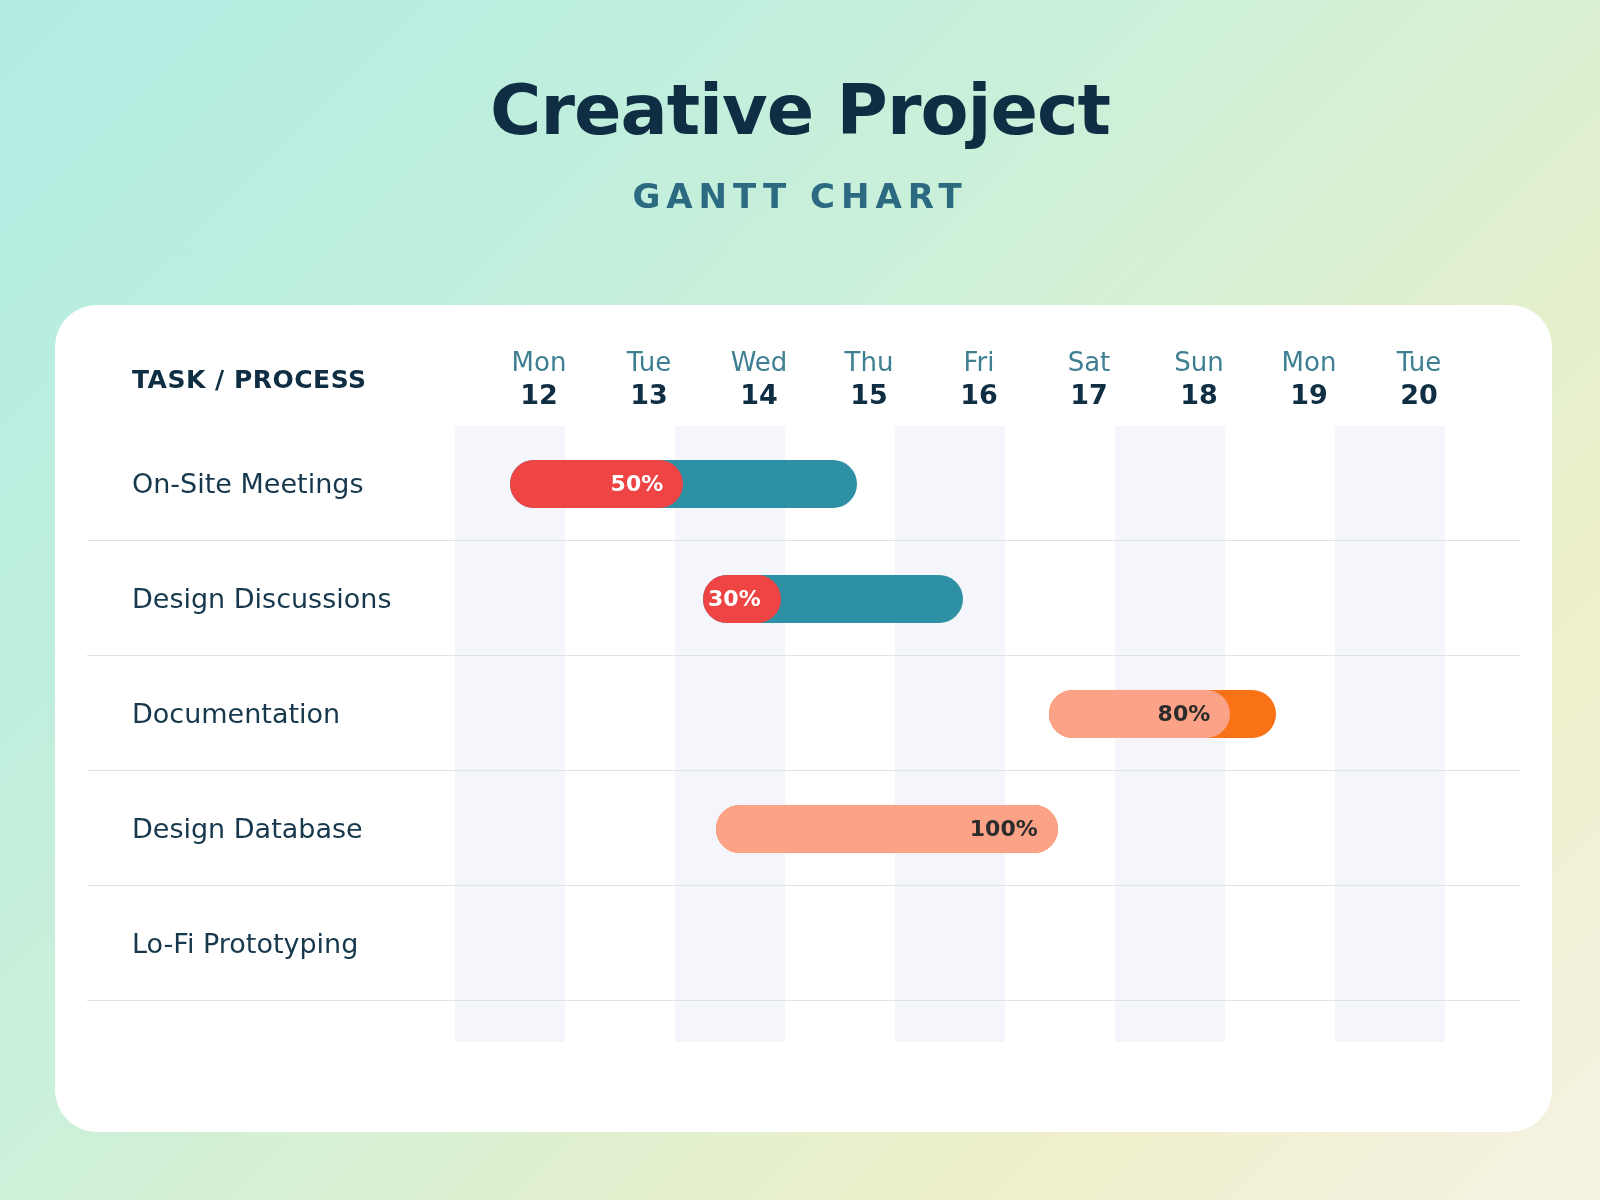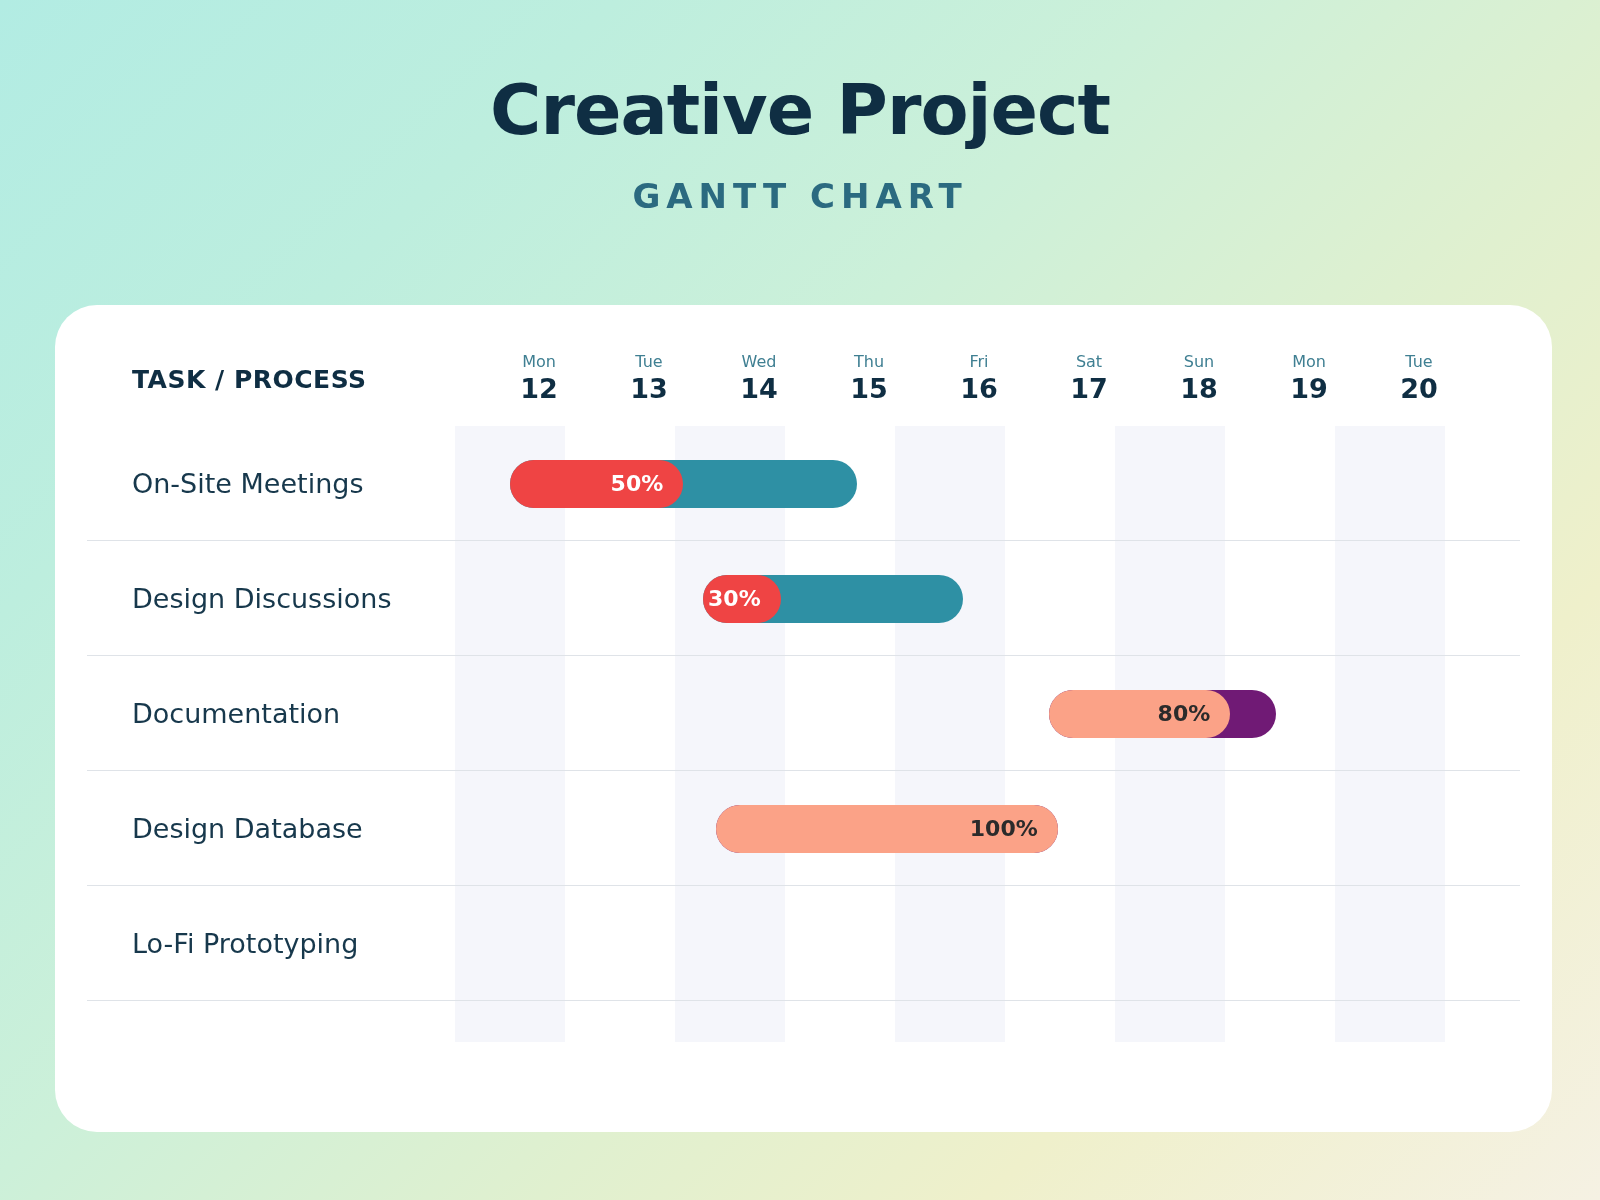--- a/index.html
+++ b/index.html
@@ -104,21 +104,21 @@
     letter-spacing: 0.5px;
     margin-left: 37px;
   }
 
   .day-head {
     width: 110px;
     text-align: center;
   }
 
   .day-name {
-    font-size: 16px;
+    font-size: 26px;
     color: #3f7f92;
     line-height: 1.25;
   }
 
   .day-num {
     font-size: 27px;
     font-weight: bold;
     color: #0f2e43;
     line-height: 1.25;
   }
@@ -186,21 +186,21 @@
     font-size: 22px;
     font-weight: bold;
     padding-right: 20px;
     white-space: nowrap;
   }
 
   .bar.teal            { background: #2e90a4; }
   .bar.teal .bar-fill  { background: #ef4444; }
   .bar.teal .bar-pct   { color: #ffffff; }
 
-  .bar.orange            { background: #701a75; }
+  .bar.orange            { background: #f97316; }
   .bar.orange .bar-fill  { background: #fba287; }
   .bar.orange .bar-pct   { color: #2b2b2b; }
 </style>
 </head>
 <body>
 
 <div id="header">
   <div id="main-title">Creative Project</div>
   <div id="subtitle">GANTT CHART</div>
 </div>

